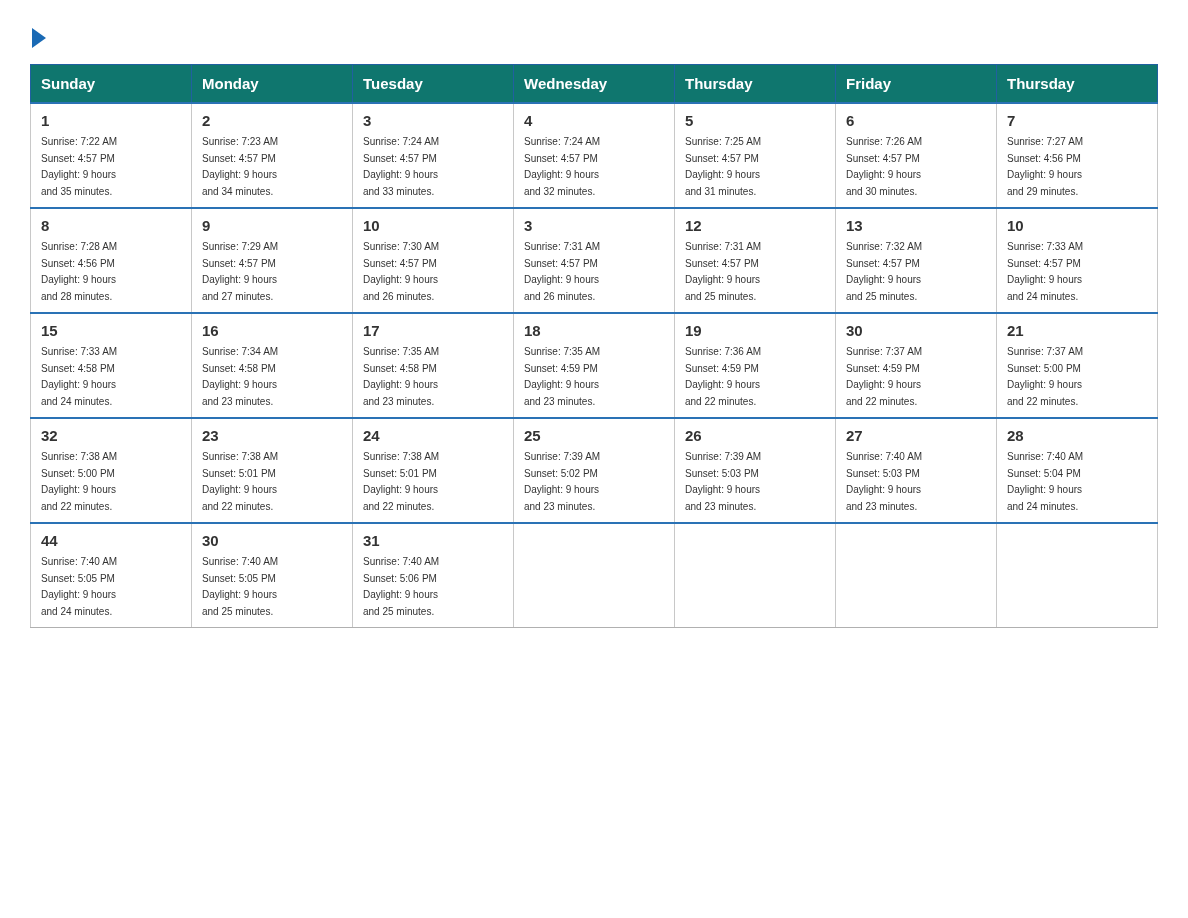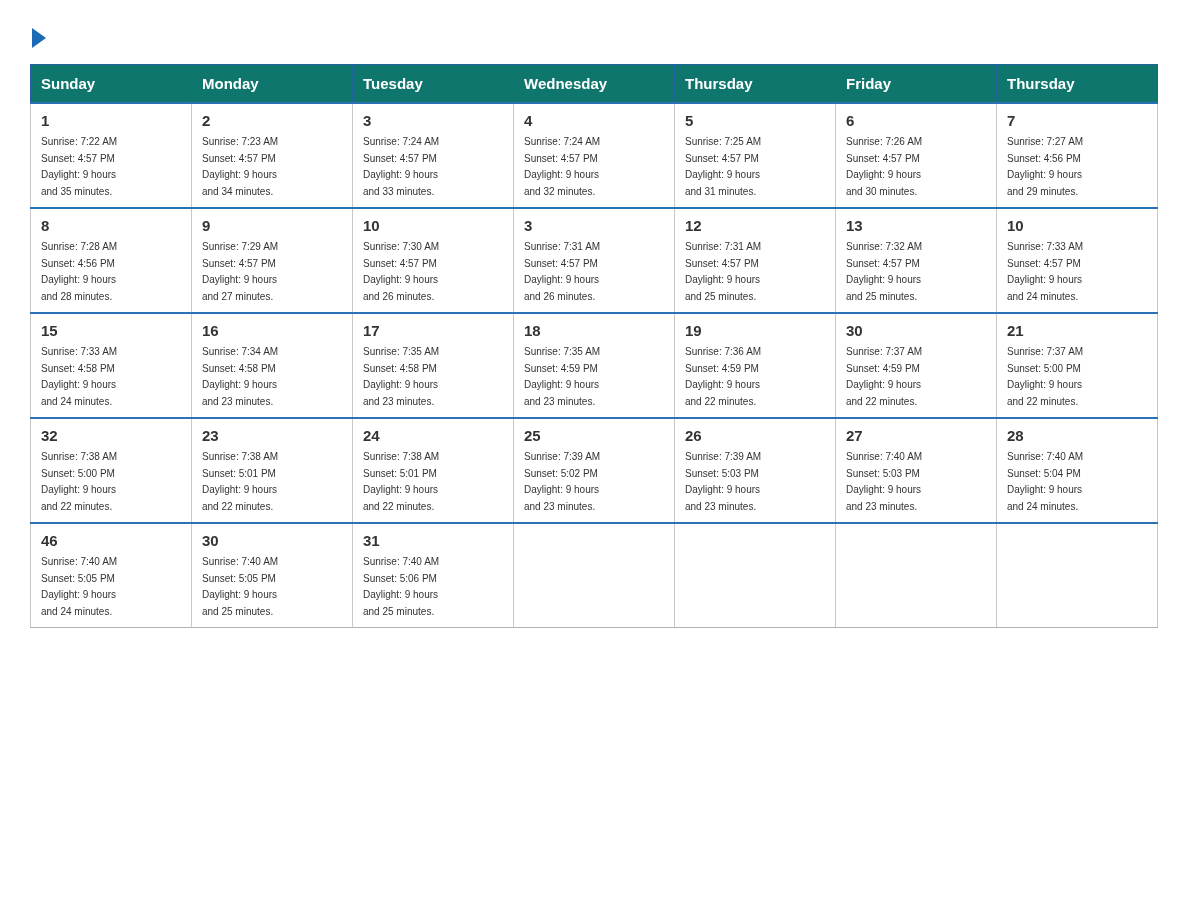--- a/index.html
+++ b/index.html
@@ -249,21 +249,21 @@
         <span class="day-num">27</span>
         <span class="day-info">Sunrise: 7:40 AM<br>Sunset: 5:03 PM<br>Daylight: 9 hours<br>and 23 minutes.</span>
       </td>
         <td>
         <span class="day-num">28</span>
         <span class="day-info">Sunrise: 7:40 AM<br>Sunset: 5:04 PM<br>Daylight: 9 hours<br>and 24 minutes.</span>
       </td>
       </tr>
       <tr class="week-row">
         <td>
-        <span class="day-num">46</span>
+        <span class="day-num">44</span>
         <span class="day-info">Sunrise: 7:40 AM<br>Sunset: 5:05 PM<br>Daylight: 9 hours<br>and 24 minutes.</span>
       </td>
         <td>
         <span class="day-num">30</span>
         <span class="day-info">Sunrise: 7:40 AM<br>Sunset: 5:05 PM<br>Daylight: 9 hours<br>and 25 minutes.</span>
       </td>
         <td>
         <span class="day-num">31</span>
         <span class="day-info">Sunrise: 7:40 AM<br>Sunset: 5:06 PM<br>Daylight: 9 hours<br>and 25 minutes.</span>
       </td>

